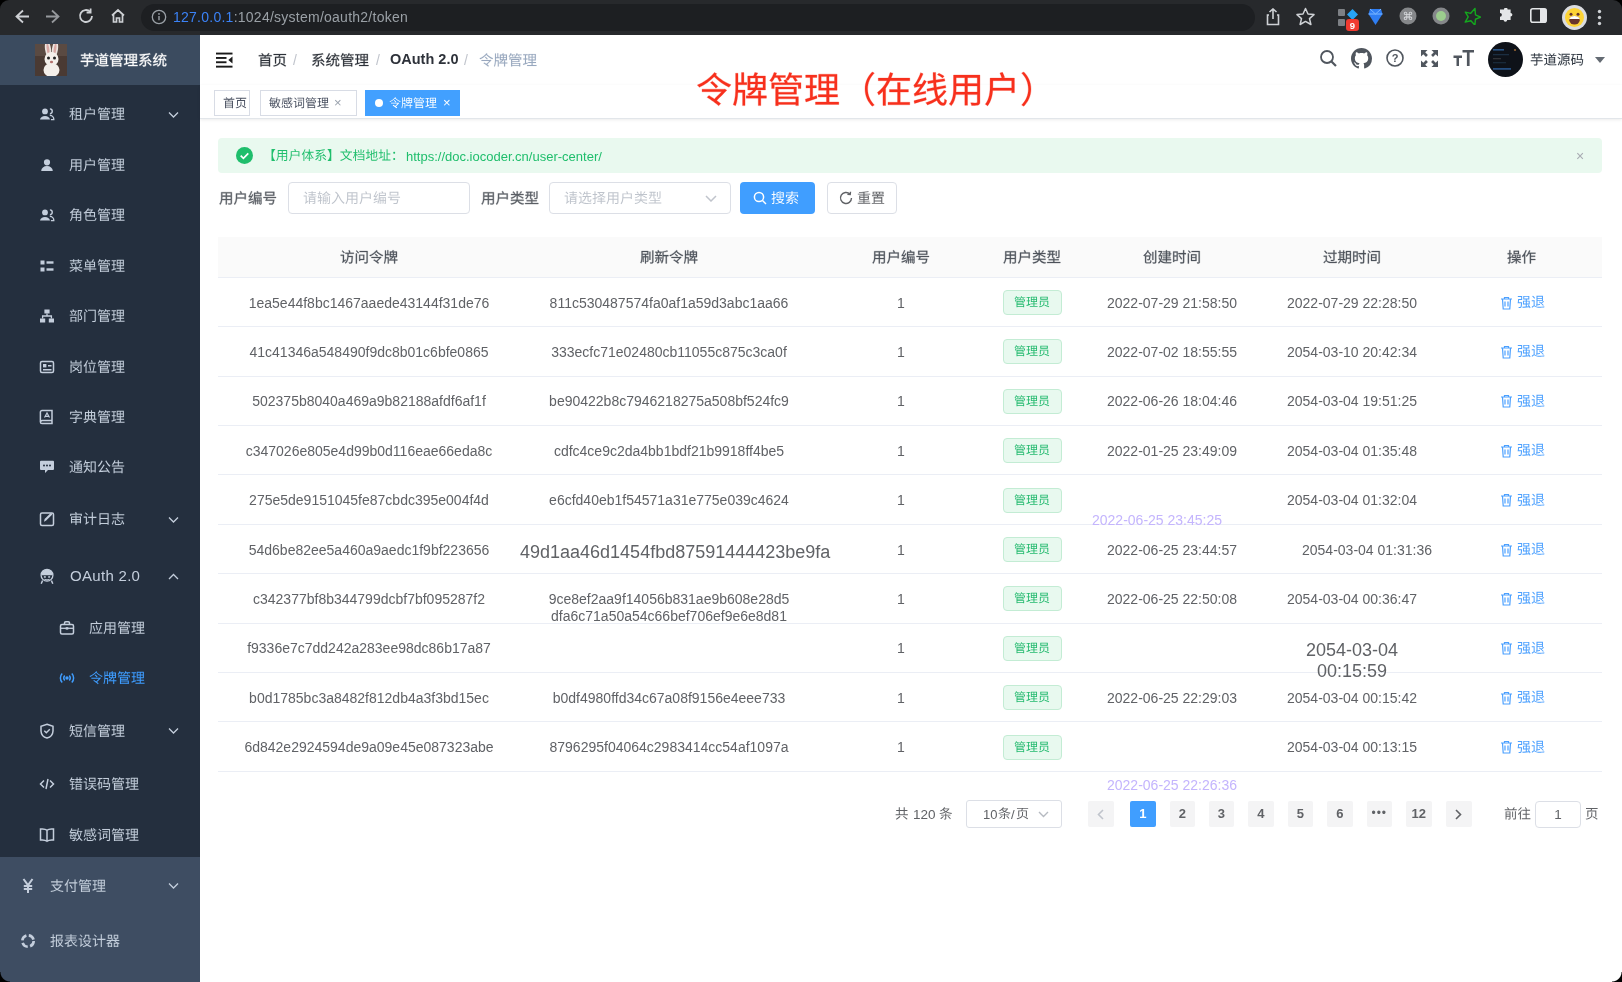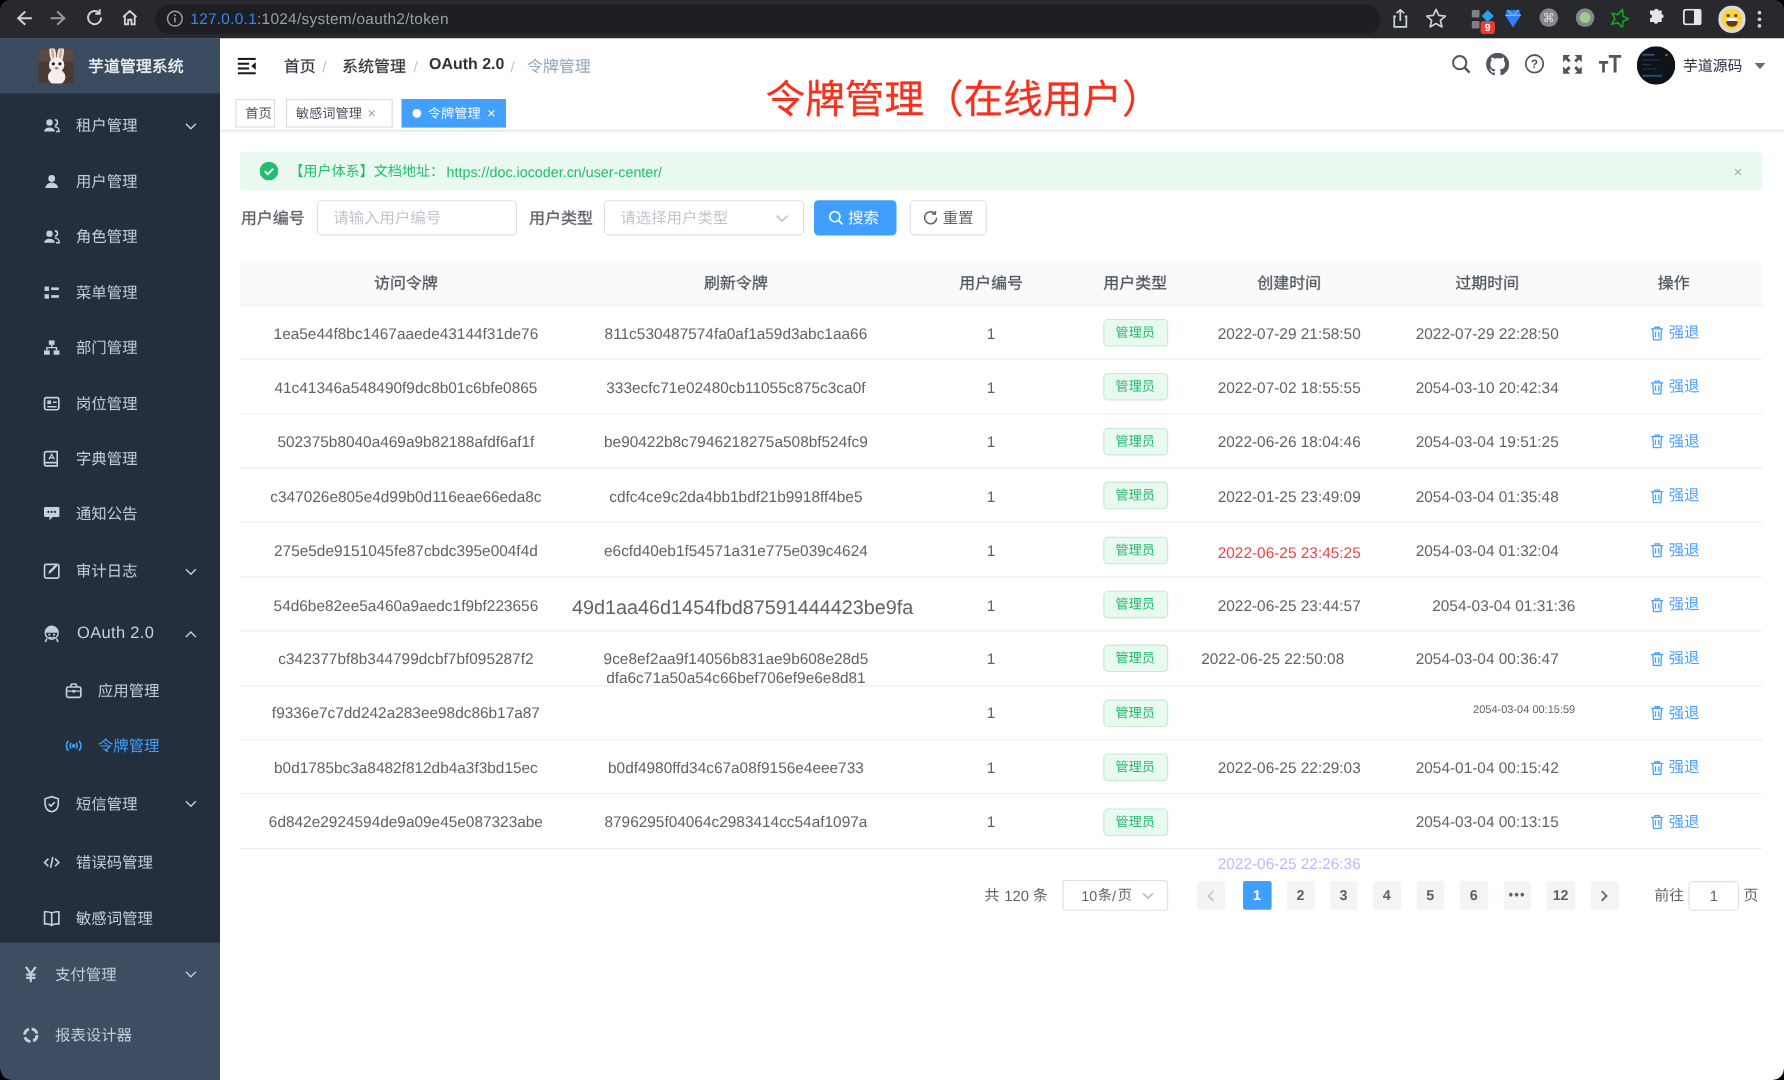--- a/index.html
+++ b/index.html
@@ -715,21 +715,21 @@
 <div class="abs" style="left:520px;top:492.1px;width:298px;text-align:center;font-size:14px;color:#606266">e6cfd40eb1f54571a31e775e039c4624</div>
 <div class="abs" style="left:881.0px;top:492.1px;width:40px;text-align:center;font-size:14px;color:#606266">1</div>
 <div class="abs" style="left:1002.5px;top:487.6px;width:59px;height:25px;background:#e8f9ef;border:1px solid #c3ecd4;border-radius:4px"></div>
 <svg style="position:absolute;left:1014.0px;top:493.59999999999997px;" width="36.0" height="12" class="cj">
     <g transform="translate(0 10.26) scale(0.012000 -0.012000)" fill="#21b96d">
       <use href="#u7BA1" x="0"></use>
       <use href="#u7406" x="1000"></use>
       <use href="#u5458" x="2000"></use>
     </g>
   </svg>
-<div class="abs" style="left:1092.0px;top:494px;width:160px;text-align:center;font-size:14px;color:#ef4444">2022-06-25 23:45:25</div>
+<div class="abs" style="left:1092.0px;top:512px;width:160px;font-size:14px;color:#c4b5fd">2022-06-25 23:45:25</div>
 <div class="abs" style="left:1272.0px;top:492.1px;width:160px;text-align:center;font-size:14px;color:#606266">2054-03-04 01:32:04</div>
 <svg class="abs" style="left:1500.0px;top:493.1px" width="13" height="14" viewBox="0 0 13 14">
     <g stroke="#4ba0ff" stroke-width="1.2" fill="none">
       <path d="M1 3 H12 M4.5 3 V1.5 H8.5 V3 M2.5 3 L3.2 13 H9.8 L10.5 3"></path>
       <path d="M5 5.5 V10.5 M8 5.5 V10.5"></path>
     </g>
   </svg>
 <svg style="position:absolute;left:1517.0px;top:492.59999999999997px;" width="28.0" height="14" class="cj">
     <g transform="translate(0 11.97) scale(0.014000 -0.014000)" fill="#4ba0ff">
       <use href="#u5F3A" x="0"></use>
@@ -767,21 +767,21 @@
 <div class="abs" style="left:520px;top:590.9px;width:298px;text-align:center;font-size:14px;color:#606266">9ce8ef2aa9f14056b831ae9b608e28d5</div>
 <div class="abs" style="left:881.0px;top:590.9px;width:40px;text-align:center;font-size:14px;color:#606266">1</div>
 <div class="abs" style="left:1002.5px;top:586.4px;width:59px;height:25px;background:#e8f9ef;border:1px solid #c3ecd4;border-radius:4px"></div>
 <svg style="position:absolute;left:1014.0px;top:592.4000000000001px;" width="36.0" height="12" class="cj">
     <g transform="translate(0 10.26) scale(0.012000 -0.012000)" fill="#21b96d">
       <use href="#u7BA1" x="0"></use>
       <use href="#u7406" x="1000"></use>
       <use href="#u5458" x="2000"></use>
     </g>
   </svg>
-<div class="abs" style="left:1092.0px;top:590.9px;width:160px;text-align:left;font-size:14px;color:#606266">2022-06-25 22:50:08</div>
+<div class="abs" style="left:1092.0px;top:590.9px;width:160px;text-align:center;font-size:14px;color:#606266">2022-06-25 22:50:08</div>
 <div class="abs" style="left:1272.0px;top:590.9px;width:160px;text-align:center;font-size:14px;color:#606266">2054-03-04 00:36:47</div>
 <svg class="abs" style="left:1500.0px;top:591.9px" width="13" height="14" viewBox="0 0 13 14">
     <g stroke="#4ba0ff" stroke-width="1.2" fill="none">
       <path d="M1 3 H12 M4.5 3 V1.5 H8.5 V3 M2.5 3 L3.2 13 H9.8 L10.5 3"></path>
       <path d="M5 5.5 V10.5 M8 5.5 V10.5"></path>
     </g>
   </svg>
 <svg style="position:absolute;left:1517.0px;top:591.4000000000001px;" width="28.0" height="14" class="cj">
     <g transform="translate(0 11.97) scale(0.014000 -0.014000)" fill="#4ba0ff">
       <use href="#u5F3A" x="0"></use>
@@ -794,21 +794,21 @@
 <div class="abs" style="left:881.0px;top:640.3px;width:40px;text-align:center;font-size:14px;color:#606266">1</div>
 <div class="abs" style="left:1002.5px;top:635.8px;width:59px;height:25px;background:#e8f9ef;border:1px solid #c3ecd4;border-radius:4px"></div>
 <svg style="position:absolute;left:1014.0px;top:641.8000000000001px;" width="36.0" height="12" class="cj">
     <g transform="translate(0 10.26) scale(0.012000 -0.012000)" fill="#21b96d">
       <use href="#u7BA1" x="0"></use>
       <use href="#u7406" x="1000"></use>
       <use href="#u5458" x="2000"></use>
     </g>
   </svg>
 <div class="abs" style="left:1092.0px;top:640.3px;width:160px;text-align:center;font-size:14px;color:#ffffff">2022-06-25 22:29:20</div>
-<div class="abs" style="left:1272.0px;top:640.3px;width:160px;text-align:right;font-size:10px;color:#606266">2054-03-04 00:15:59</div>
+<div class="abs" style="left:1272.0px;top:640.3px;width:160px;text-align:center;font-size:18px;color:#606266">2054-03-04 00:15:59</div>
 <svg class="abs" style="left:1500.0px;top:641.3px" width="13" height="14" viewBox="0 0 13 14">
     <g stroke="#4ba0ff" stroke-width="1.2" fill="none">
       <path d="M1 3 H12 M4.5 3 V1.5 H8.5 V3 M2.5 3 L3.2 13 H9.8 L10.5 3"></path>
       <path d="M5 5.5 V10.5 M8 5.5 V10.5"></path>
     </g>
   </svg>
 <svg style="position:absolute;left:1517.0px;top:640.8000000000001px;" width="28.0" height="14" class="cj">
     <g transform="translate(0 11.97) scale(0.014000 -0.014000)" fill="#4ba0ff">
       <use href="#u5F3A" x="0"></use>
       <use href="#u9000" x="1000"></use>
@@ -820,21 +820,21 @@
 <div class="abs" style="left:881.0px;top:689.7px;width:40px;text-align:center;font-size:14px;color:#606266">1</div>
 <div class="abs" style="left:1002.5px;top:685.2px;width:59px;height:25px;background:#e8f9ef;border:1px solid #c3ecd4;border-radius:4px"></div>
 <svg style="position:absolute;left:1014.0px;top:691.2px;" width="36.0" height="12" class="cj">
     <g transform="translate(0 10.26) scale(0.012000 -0.012000)" fill="#21b96d">
       <use href="#u7BA1" x="0"></use>
       <use href="#u7406" x="1000"></use>
       <use href="#u5458" x="2000"></use>
     </g>
   </svg>
 <div class="abs" style="left:1092.0px;top:689.7px;width:160px;text-align:center;font-size:14px;color:#606266">2022-06-25 22:29:03</div>
-<div class="abs" style="left:1272.0px;top:689.7px;width:160px;text-align:center;font-size:14px;color:#606266">2054-01-04 00:15:42</div>
+<div class="abs" style="left:1272.0px;top:689.7px;width:160px;text-align:center;font-size:14px;color:#606266">2054-03-04 00:15:42</div>
 <svg class="abs" style="left:1500.0px;top:690.7px" width="13" height="14" viewBox="0 0 13 14">
     <g stroke="#4ba0ff" stroke-width="1.2" fill="none">
       <path d="M1 3 H12 M4.5 3 V1.5 H8.5 V3 M2.5 3 L3.2 13 H9.8 L10.5 3"></path>
       <path d="M5 5.5 V10.5 M8 5.5 V10.5"></path>
     </g>
   </svg>
 <svg style="position:absolute;left:1517.0px;top:690.2px;" width="28.0" height="14" class="cj">
     <g transform="translate(0 11.97) scale(0.014000 -0.014000)" fill="#4ba0ff">
       <use href="#u5F3A" x="0"></use>
       <use href="#u9000" x="1000"></use>

